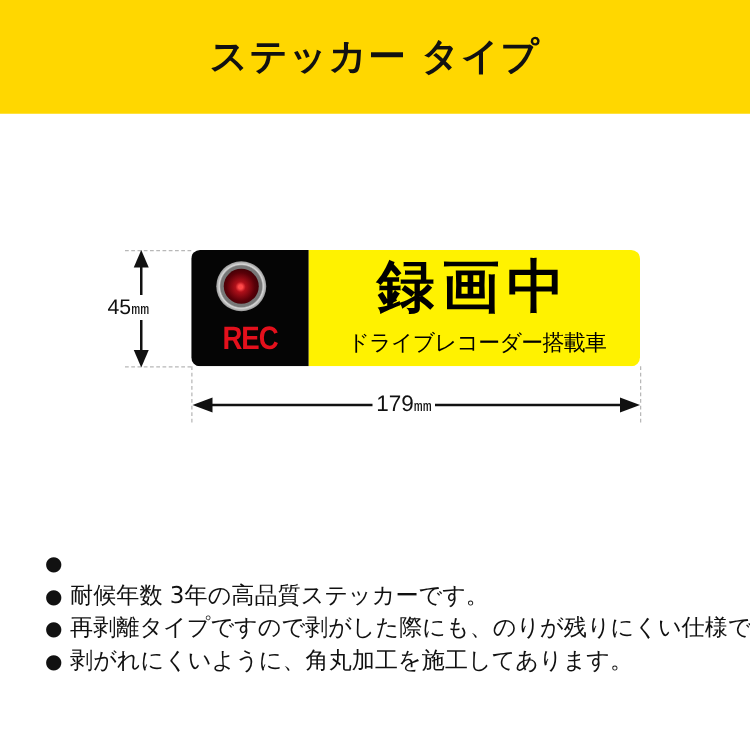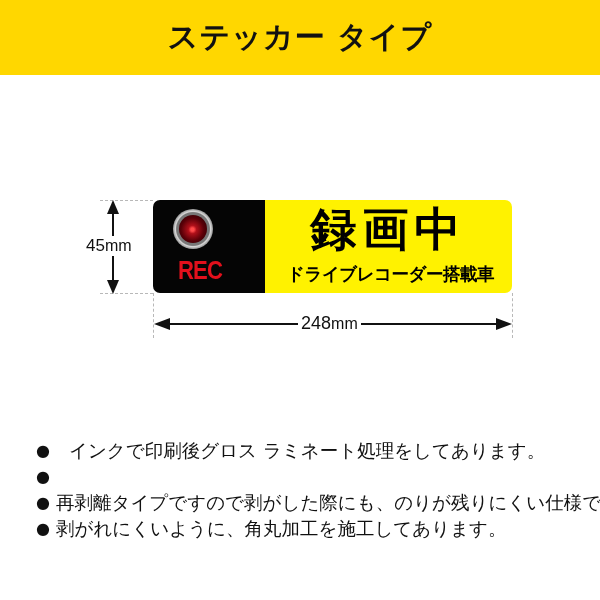--- a/index.html
+++ b/index.html
@@ -1,54 +1,54 @@
 <!DOCTYPE html>
 <html style="--hdr: #FFD700; --stk: #FFF200;"><head>
   <meta charset="utf-8">
   <style>
     html, body { margin:0; padding:0; }
     body { width:600px; height:600px; background:#ffffff; position:relative; overflow:hidden;
            font-family:"DejaVu Sans", sans-serif; color:#111; }
-    .header { position:absolute; left:0; top:0; width:600px; height:75px; background:var(--hdr);
+    .header { position:absolute; left:0; top:0; width:600px; height:91px; background:var(--hdr);
               display:flex; align-items:center; justify-content:center; }
     .header-title { font-size:30px; font-weight:bold; letter-spacing:1px; color:#111; }
 
     .dim-dash { position:absolute; border-top:1px dashed #b8b8b8; height:0; }
     .dim-vdash { position:absolute; border-left:1px dashed #b8b8b8; width:0; }
     .vline { position:absolute; left:112px; width:2px; background:#111; }
     .arrow-up { position:absolute; left:107px; width:0; height:0; border-left:6px solid transparent;
                 border-right:6px solid transparent; border-bottom:14px solid #111; }
     .arrow-down { position:absolute; left:107px; width:0; height:0; border-left:6px solid transparent;
                   border-right:6px solid transparent; border-top:14px solid #111; }
     .dim-label-v { position:absolute; left:84px; top:236px; background:#fff; padding:0 2px;
                    font-family:"Liberation Sans", sans-serif; font-size:17px; color:#111; }
-    .dim-label-v .unit, .dim-label-h .unit { font-size:16px; }
+    .dim-label-v .unit, .dim-label-h .unit { font-size:12px;font-family:Liberation Mono, monospace; }
     .hline { position:absolute; top:323px; height:2px; background:#111; }
     .arrow-left { position:absolute; top:318px; left:154px; width:0; height:0; border-top:6px solid transparent;
                   border-bottom:6px solid transparent; border-right:16px solid #111; }
     .arrow-right { position:absolute; top:318px; left:496px; width:0; height:0; border-top:6px solid transparent;
                    border-bottom:6px solid transparent; border-left:16px solid #111; }
     .dim-label-h { position:absolute; left:298px; top:313px; background:#fff; padding:0 3px;
                    font-family:"Liberation Sans", sans-serif; font-size:18px; color:#111; }
 
     .sticker { position:absolute; left:153px; top:200px; width:359px; height:93px; border-radius:7px;
                overflow:hidden; display:flex; }
-    .sticker-left { width:112px; height:100%; background:#050505; position:relative; }
+    .sticker-left { width:94px; height:100%; background:#050505; position:relative; }
     .lens { position:absolute; left:20px; top:9px; width:40px; height:40px; border-radius:50%;
             background:radial-gradient(circle at 50% 50%, #777 0 58%, #d8d8d8 62%, #8a8a8a 72%, #cfcfcf 80%, #444 100%); }
     .lens-inner { position:absolute; left:6px; top:6px; width:28px; height:28px; border-radius:50%;
                   background:radial-gradient(circle at 48% 52%, #ff4a4a 0 8%, #b0101a 20%, #5a0008 55%, #1a0002 100%); }
     .rec { position:absolute; left:0; width:94px; top:55px; text-align:center; color:#e3101c;
            font-family:"Liberation Sans", sans-serif; font-weight:bold; font-size:26px; letter-spacing:-1px;
            transform:scaleX(0.85); }
     .sticker-right { flex:1; height:100%; background:var(--stk); position:relative; }
     .big-title { position:absolute; left:0; right:10px; top:3px; text-align:center; font-size:46px; font-weight:bold;
                  letter-spacing:6px; color:#000; line-height:52px; padding-left:10px; }
     .sub-title { position:absolute; left:8px; right:4px; top:62px; text-align:center; font-size:17.5px;
-                 font-weight:bold; color:#000; letter-spacing:-0.5px; white-space:nowrap; }
+                 font-weight:normal; color:#000; letter-spacing:-0.5px; white-space:nowrap; }
 
     .features { position:absolute; left:36px; top:440px; width:540px; }
     .feature { display:flex; font-size:18.5px; line-height:22px; color:#111; margin-bottom:4px; white-space:nowrap; }
     .feature .bullet { width:20px; flex:none; font-size:16px; line-height:22px; }
     .feature .txt { display:block; }
     .feature .txt span { display:block; }
     .feature .txt span.cont { padding-left:13px; }
   </style>
 </head>
 <body>
@@ -63,44 +63,46 @@
 <div class="dim-vdash" style="left:512px; top:293px; height:45px;"></div>
 
 <div class="arrow-up" style="top:200px;"></div>
 <div class="vline" style="top:212px; height:70px;"></div>
 <div class="arrow-down" style="top:280px;"></div>
 <div class="dim-label-v"><span>45</span><span class="unit">mm</span></div>
 
 <div class="arrow-left"></div>
 <div class="hline" style="left:166px; width:334px;"></div>
 <div class="arrow-right"></div>
-<div class="dim-label-h"><span>248</span><span class="unit">mm</span></div>
+<div class="dim-label-h"><span>179</span><span class="unit">mm</span></div>
 
 <div class="sticker">
   <div class="sticker-left">
     <div class="lens">
       <div class="lens-inner"></div>
     </div>
     <div class="rec">REC</div>
   </div>
   <div class="sticker-right">
     <div class="big-title">録画中</div>
     <div class="sub-title">ドライブレコーダー搭載車</div>
   </div>
 </div>
 
 <div class="features">
   <div class="feature">
     <span class="bullet">●</span>
     <span class="txt">
-      <span class="cont">インクで印刷後グロス ラミネート処理をしてあります。</span>
     </span>
   </div>
   <div class="feature">
     <span class="bullet">●</span>
+    <span class="txt">
+        <span>耐候年数 3年の高品質ステッカーです。</span>
+      </span>
   </div>
   <div class="feature">
     <span class="bullet">●</span>
     <span class="txt">
         <span>再剥離タイプですので剥がした際にも、のりが残りにくい仕様です。</span>
       </span>
   </div>
   <div class="feature">
     <span class="bullet">●</span>
     <span class="txt">

